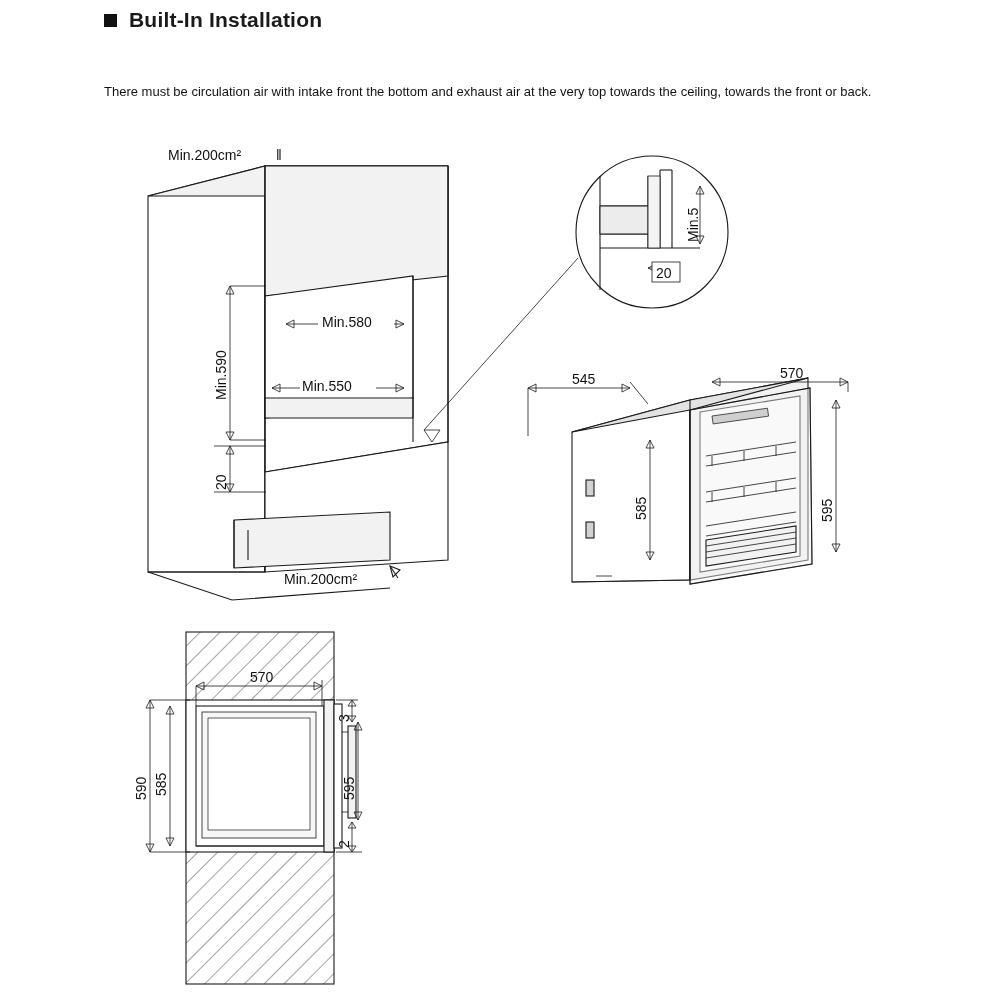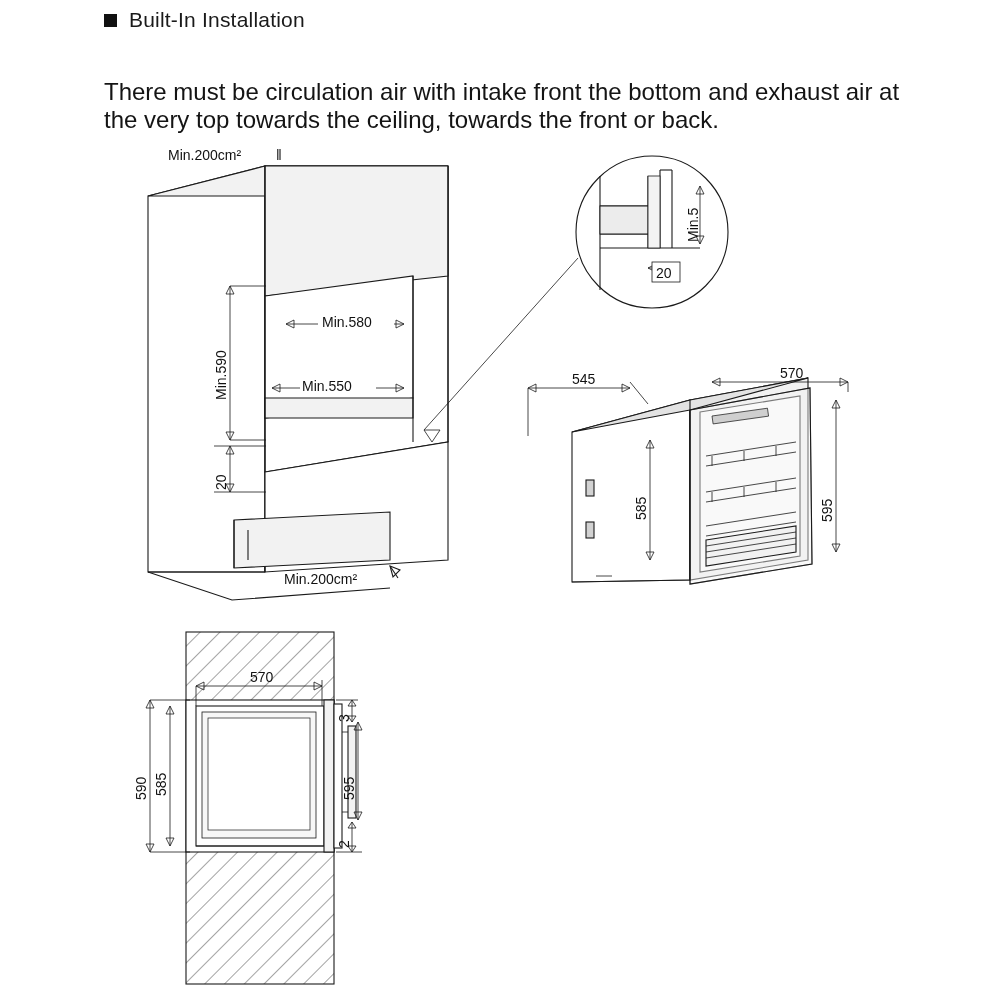--- a/index.html
+++ b/index.html
@@ -30,38 +30,38 @@
     gap: 12px;
   }
   .heading .bullet {
     width: 13px;
     height: 13px;
     background: #111;
     display: inline-block;
   }
   .heading .htext {
     font-size: 21px;
-    font-weight: normal;
+    font-weight: bold;
     letter-spacing: 0.2px;
   }
   .models {
     position: absolute;
     left: 104px;
     top: 52px;
     font-size: 18px;
     font-weight: bold;
     font-style: italic;
     letter-spacing: 0.2px;
   }
   .para {
     position: absolute;
     left: 104px;
     top: 78px;
     width: 820px;
-    font-size: 24px;
+    font-size: 13px;
     line-height: 28px;
     color: #141414;
   }
 
   
   svg.art {
     position: absolute;
     left: 0;
     top: 0;
     width: 1000px;

